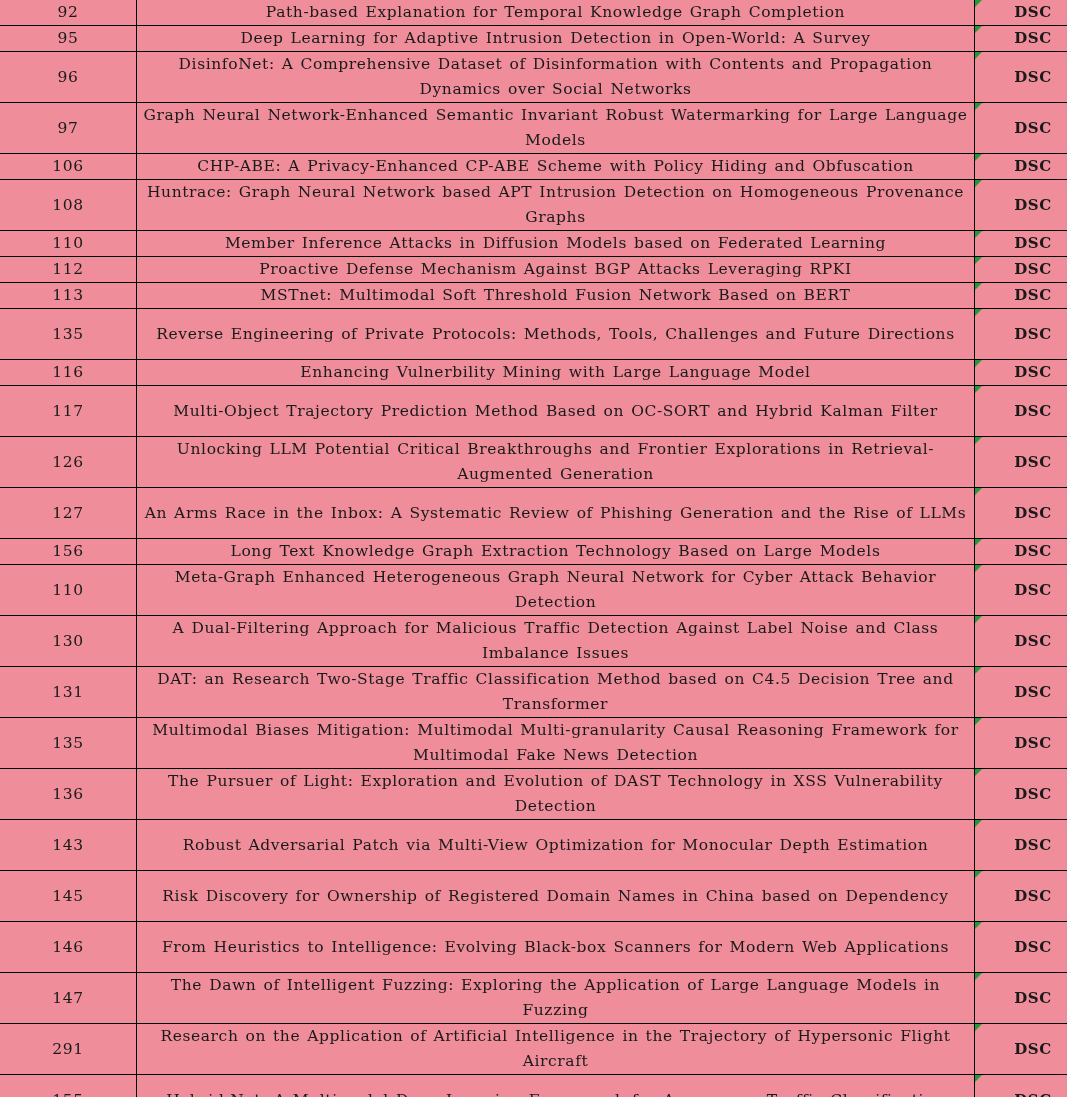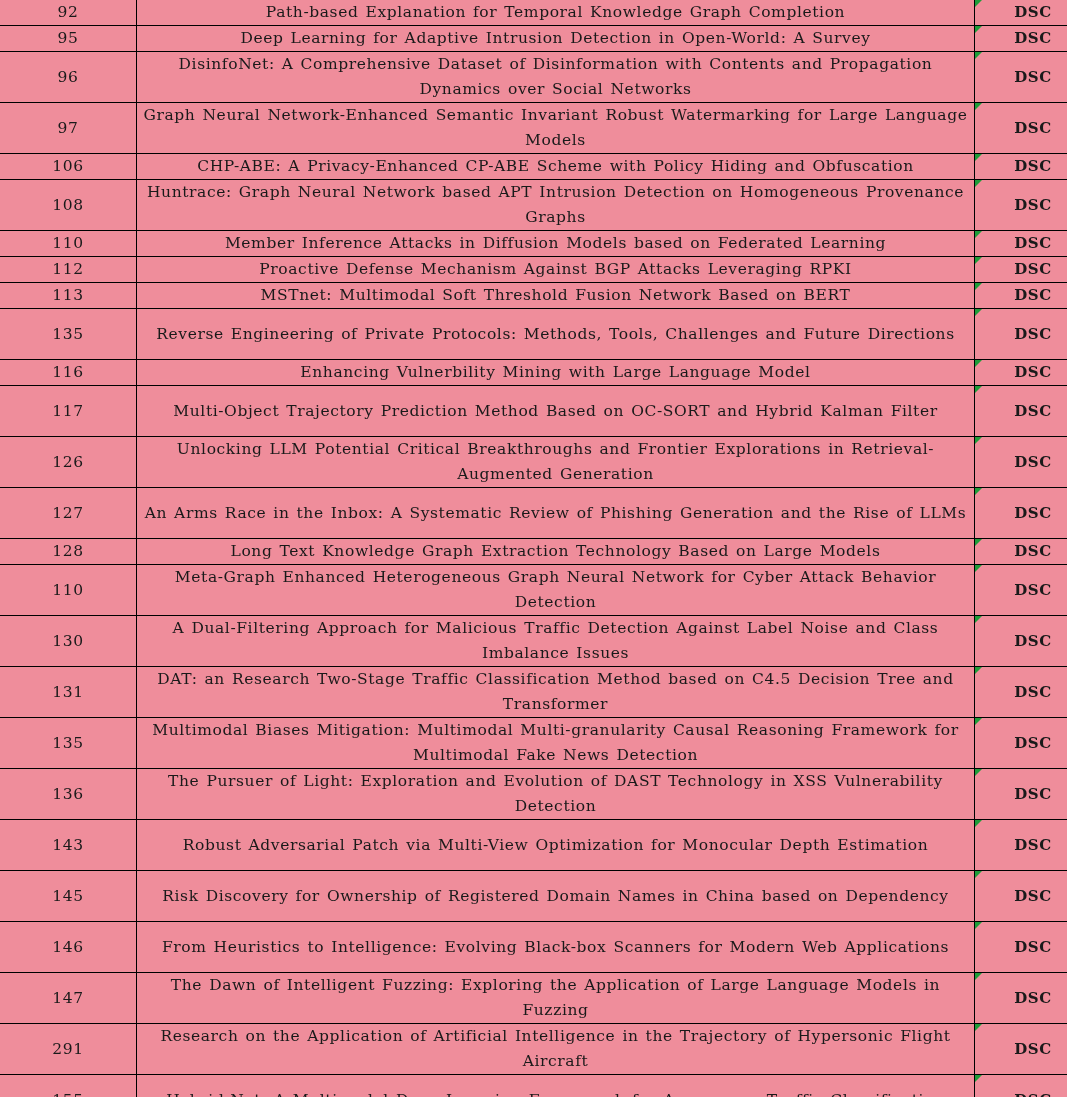--- a/index.html
+++ b/index.html
@@ -163,21 +163,21 @@
         <td class="col-track"><span class="comment-flag"></span><span>DSC</span></td>
       </tr>
       <tr class="row-2line">
         <td class="col-id">127</td>
         <td class="col-title">
           <span class="title-text">An Arms Race in the Inbox: A Systematic Review of Phishing Generation and the Rise of LLMs</span>
         </td>
         <td class="col-track"><span class="comment-flag"></span><span>DSC</span></td>
       </tr>
       <tr class="row-1line">
-        <td class="col-id">128</td>
+        <td class="col-id">156</td>
         <td class="col-title">
           <span class="title-text">Long Text Knowledge Graph Extraction Technology Based on Large Models</span>
         </td>
         <td class="col-track"><span class="comment-flag"></span><span>DSC</span></td>
       </tr>
       <tr class="row-2line">
         <td class="col-id">110</td>
         <td class="col-title">
           <span class="title-text">Meta-Graph Enhanced Heterogeneous Graph Neural Network for Cyber Attack Behavior Detection</span>
         </td>

